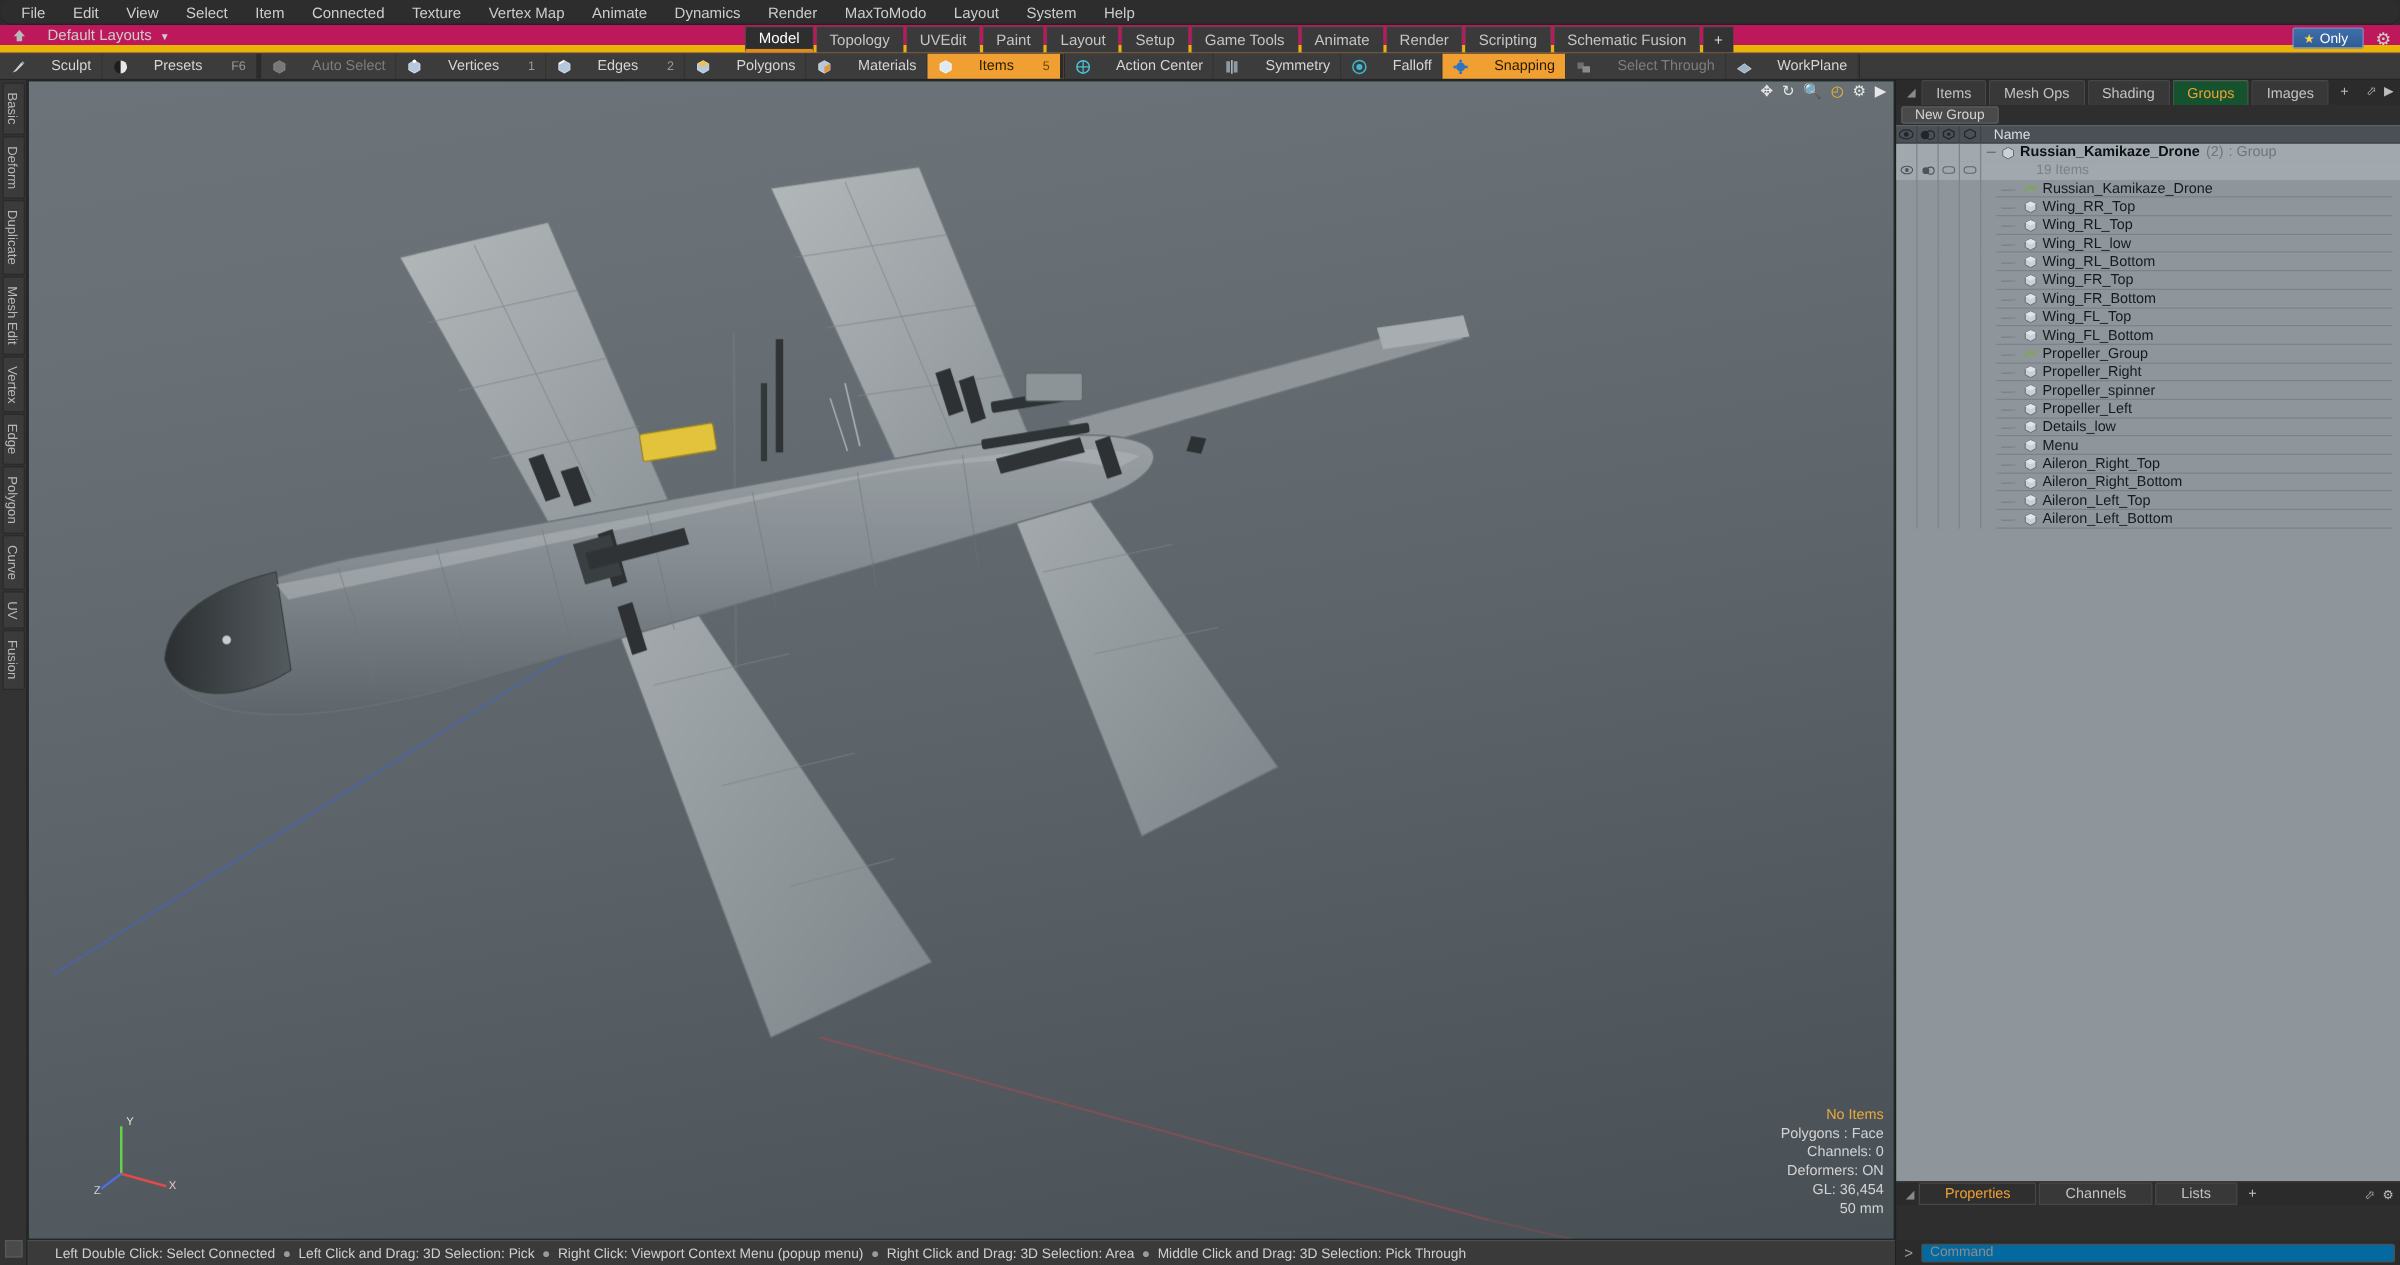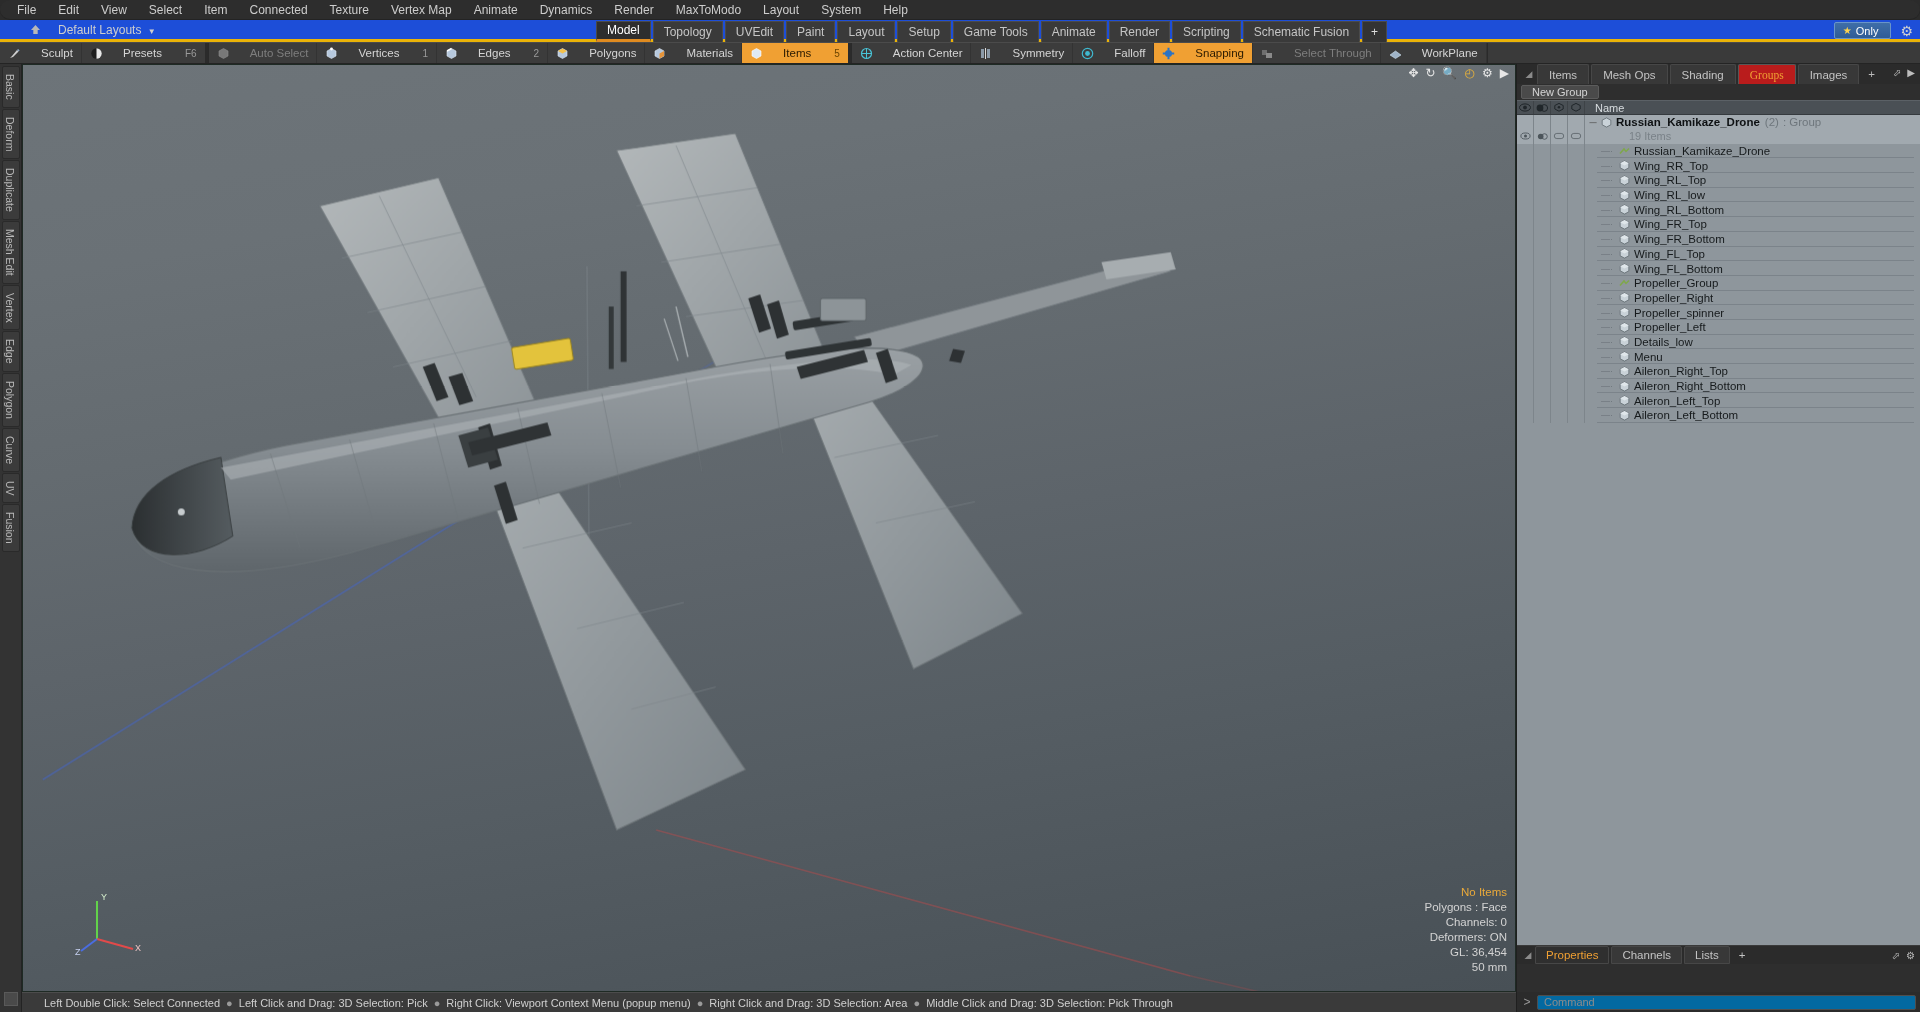--- a/index.html
+++ b/index.html
@@ -17,22 +17,22 @@
   .menubar {
     height: 20px; background: #2d2d2d; display: flex; align-items: center;
     padding-left: 6px; flex: 0 0 20px; border-bottom: 1px solid #232323; border-radius: 10px;
   }
   .menubar .mi {
     font-size: 12px; color: #cdcdcd; padding: 2px 11px; line-height: 14px; cursor: default;
   }
 
   
   .layoutbar {
-    height: 22px; background: #1d4ed8; display: flex; align-items: center;
-    flex: 0 0 22px; position: relative; border-bottom: 3px solid #eab308; padding-left: 20px;
+    height: 22px; background: #be185d; display: flex; align-items: center;
+    flex: 0 0 22px; position: relative; border-bottom: 6px solid #eab308;
   }
   .layoutbar .homeicon {
     width: 22px; height: 20px; display: flex; align-items: center; justify-content: center;
     color: #9a9a9a; font-size: 11px; margin-left: 4px;
   }
   .layoutbar .defaultlayouts {
     font-size: 12px; color: #cdcdcd; margin-left: 6px; padding: 2px 6px;
   }
   .layout-tabs { position: absolute; left: 596px; top: 1px; display: flex; height: 21px; }
   .layout-tabs .ltab {
@@ -141,21 +141,21 @@
   }
   .rp-tabs {
     height: 20px; flex: 0 0 20px; display: flex; align-items: stretch; background: #2b2b2b;
     position: relative; padding-left: 4px;
   }
   .rp-tabs .corner { width: 16px; display: flex; align-items: center; justify-content: center; color: #8a8a8a; font-size: 9px; }
   .rp-tabs .rtab {
     font-size: 11.5px; color: #c3c3c3; padding: 2px 11px; display: flex; align-items: center;
     background: #383838; border: 1px solid #474747; border-bottom: none; margin-right: 2px; border-radius: 2px 2px 0 0;
   }
-  .rp-tabs .rtab.active { background: #b91c1c; color: #f0a033; border-color: #585858; font-family: Liberation Serif, serif; }
+  .rp-tabs .rtab.active { background: #14532d; color: #f0a033; border-color: #585858; }
   .rp-tabs .rtab.plus { padding: 2px 7px; background: transparent; border: none; color: #bbb; }
   .rp-tabs .tabright { position: absolute; right: 5px; top: 3px; display: flex; gap: 6px; color: #bdbdbd; font-size: 10px; }
 
   .rp-newgroup {
     height: 16px; flex: 0 0 16px; display: flex; align-items: center; background: #2e2e2e;
     padding-left: 4px;
   }
   .rp-newgroup .btn {
     font-size: 11px; color: #d4d4d4; background: #4a4a4a; border: 1px solid #5c5c5c;
     padding: 0 10px; height: 14px; line-height: 13px; border-radius: 2px;
@@ -183,21 +183,21 @@
   .cube-ico { width: 11px; height: 11px; margin-right: 4px; flex: 0 0 11px; }
   .sel-underline { position: absolute; left: 80px; right: 6px; bottom: 0; height: 1px; background: #7b838a; }
 
   
   .rp-bottomtabs {
     height: 19px; flex: 0 0 19px; background: #2b2b2b; display: flex; align-items: stretch;
     padding-left: 4px; position: relative; border-top: 1px solid #3a3a3a;
   }
   .rp-bottomtabs .corner { width: 14px; display: flex; align-items: center; justify-content: center; color: #8a8a8a; font-size: 9px; }
   .rp-bottomtabs .btab {
-    font-size: 11.5px; color: #c3c3c3; padding: 2px 10px; display: flex; align-items: center;
+    font-size: 11.5px; color: #c3c3c3; padding: 2px 20px; display: flex; align-items: center;
     background: #383838; border: 1px solid #474747; margin-right: 2px; border-radius: 2px 2px 0 0;
   }
   .rp-bottomtabs .btab.active { background: #2f2f2f; color: #f0a033; }
   .rp-bottomtabs .btab.plus { padding: 2px 7px; background: transparent; border: none; }
   .rp-bottomtabs .tabright { position: absolute; right: 5px; top: 4px; display: flex; gap: 6px; color: #bdbdbd; font-size: 10px; }
 
   .rp-body { flex: 0 0 28px; background: #2e2e2e; }
 
   
   .cmdbar {

